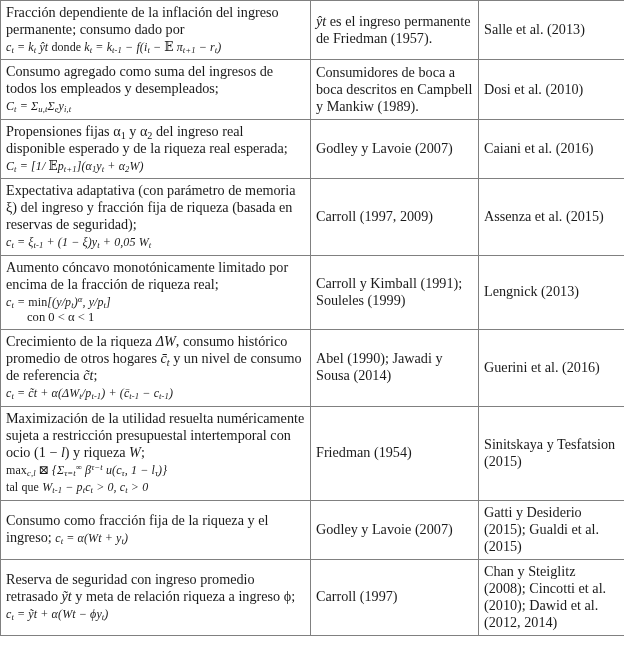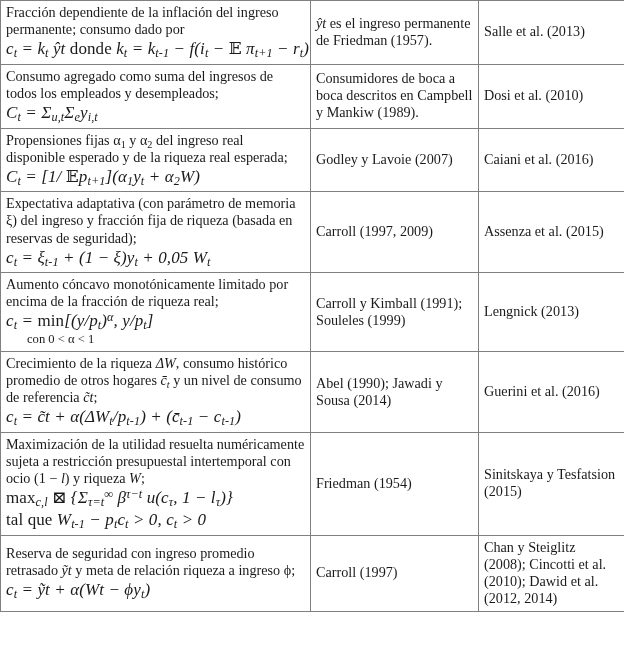--- a/index.html
+++ b/index.html
@@ -45,21 +45,21 @@
     padding-top: 3px;
   }
   .ref-cell, .mba-cell {
     font-size: 14.2px;
     line-height: 1.20;
   }
   .ref-cell.topal, .mba-cell.topal {
     vertical-align: top;
   }
   .formula {
-    font-size: 17px;
+    font-size: 12px;
     font-style: italic;
     line-height: 1.28;
     white-space: nowrap;
     letter-spacing: 0.1px;
   }
   .plain { font-style: normal; }
   sub {
     font-size: 0.72em;
     line-height: 0;
     vertical-align: -0.28em;
@@ -143,20 +143,27 @@
     <tr>
       <td class="desc-cell">
         <span class="txt-line">Maximización de la utilidad resuelta numéricamente sujeta a restricción presupuestal intertemporal con ocio (1 − <i>l</i>) y riqueza <i>W</i>;</span>
         <span class="formula"><span class="plain">max</span><sub>c,l</sub> ⊠ {Σ<sub>τ=t</sub><sup>∞</sup> β<sup>τ−t</sup> <i>u</i>(<i>c</i><sub>τ</sub>, 1 − <i>l</i><sub>τ</sub>)}</span>
         <span class="formula"><span class="plain">tal que</span> <i>W</i><sub>t-1</sub> − <i>p</i><sub>t</sub><i>c</i><sub>t</sub> &gt; 0, <i>c</i><sub>t</sub> &gt; 0</span>
       </td>
       <td class="ref-cell">Friedman (1954)</td>
       <td class="mba-cell">Sinitskaya y Tesfatsion (2015)</td>
     </tr>
 
+    <tr>
+      <td class="desc-cell">
+        <span class="txt-line">Consumo como fracción fija de la riqueza y el ingreso; <span class="formula"><i>c</i><sub>t</sub> = α(<i>Wt</i> + <i>y</i><sub>t</sub>)</span></span>
+      </td>
+      <td class="ref-cell topal">Godley y Lavoie (2007)</td>
+      <td class="mba-cell topal">Gatti y Desiderio (2015); Gualdi et al. (2015)</td>
+    </tr>
 
     <tr>
       <td class="desc-cell">
         <span class="txt-line">Reserva de seguridad con ingreso promedio retrasado <i>ỹt</i> y meta de relación riqueza a ingreso ϕ; <span class="formula"><i>c</i><sub>t</sub> = <i>ỹt</i> + α(<i>Wt</i> − ϕ<i>y</i><sub>t</sub>)</span></span>
       </td>
       <td class="ref-cell">Carroll (1997)</td>
       <td class="mba-cell topal">Chan y Steiglitz (2008); Cincotti et al. (2010); Dawid et al. (2012, 2014)</td>
     </tr>
 
   </tbody>

